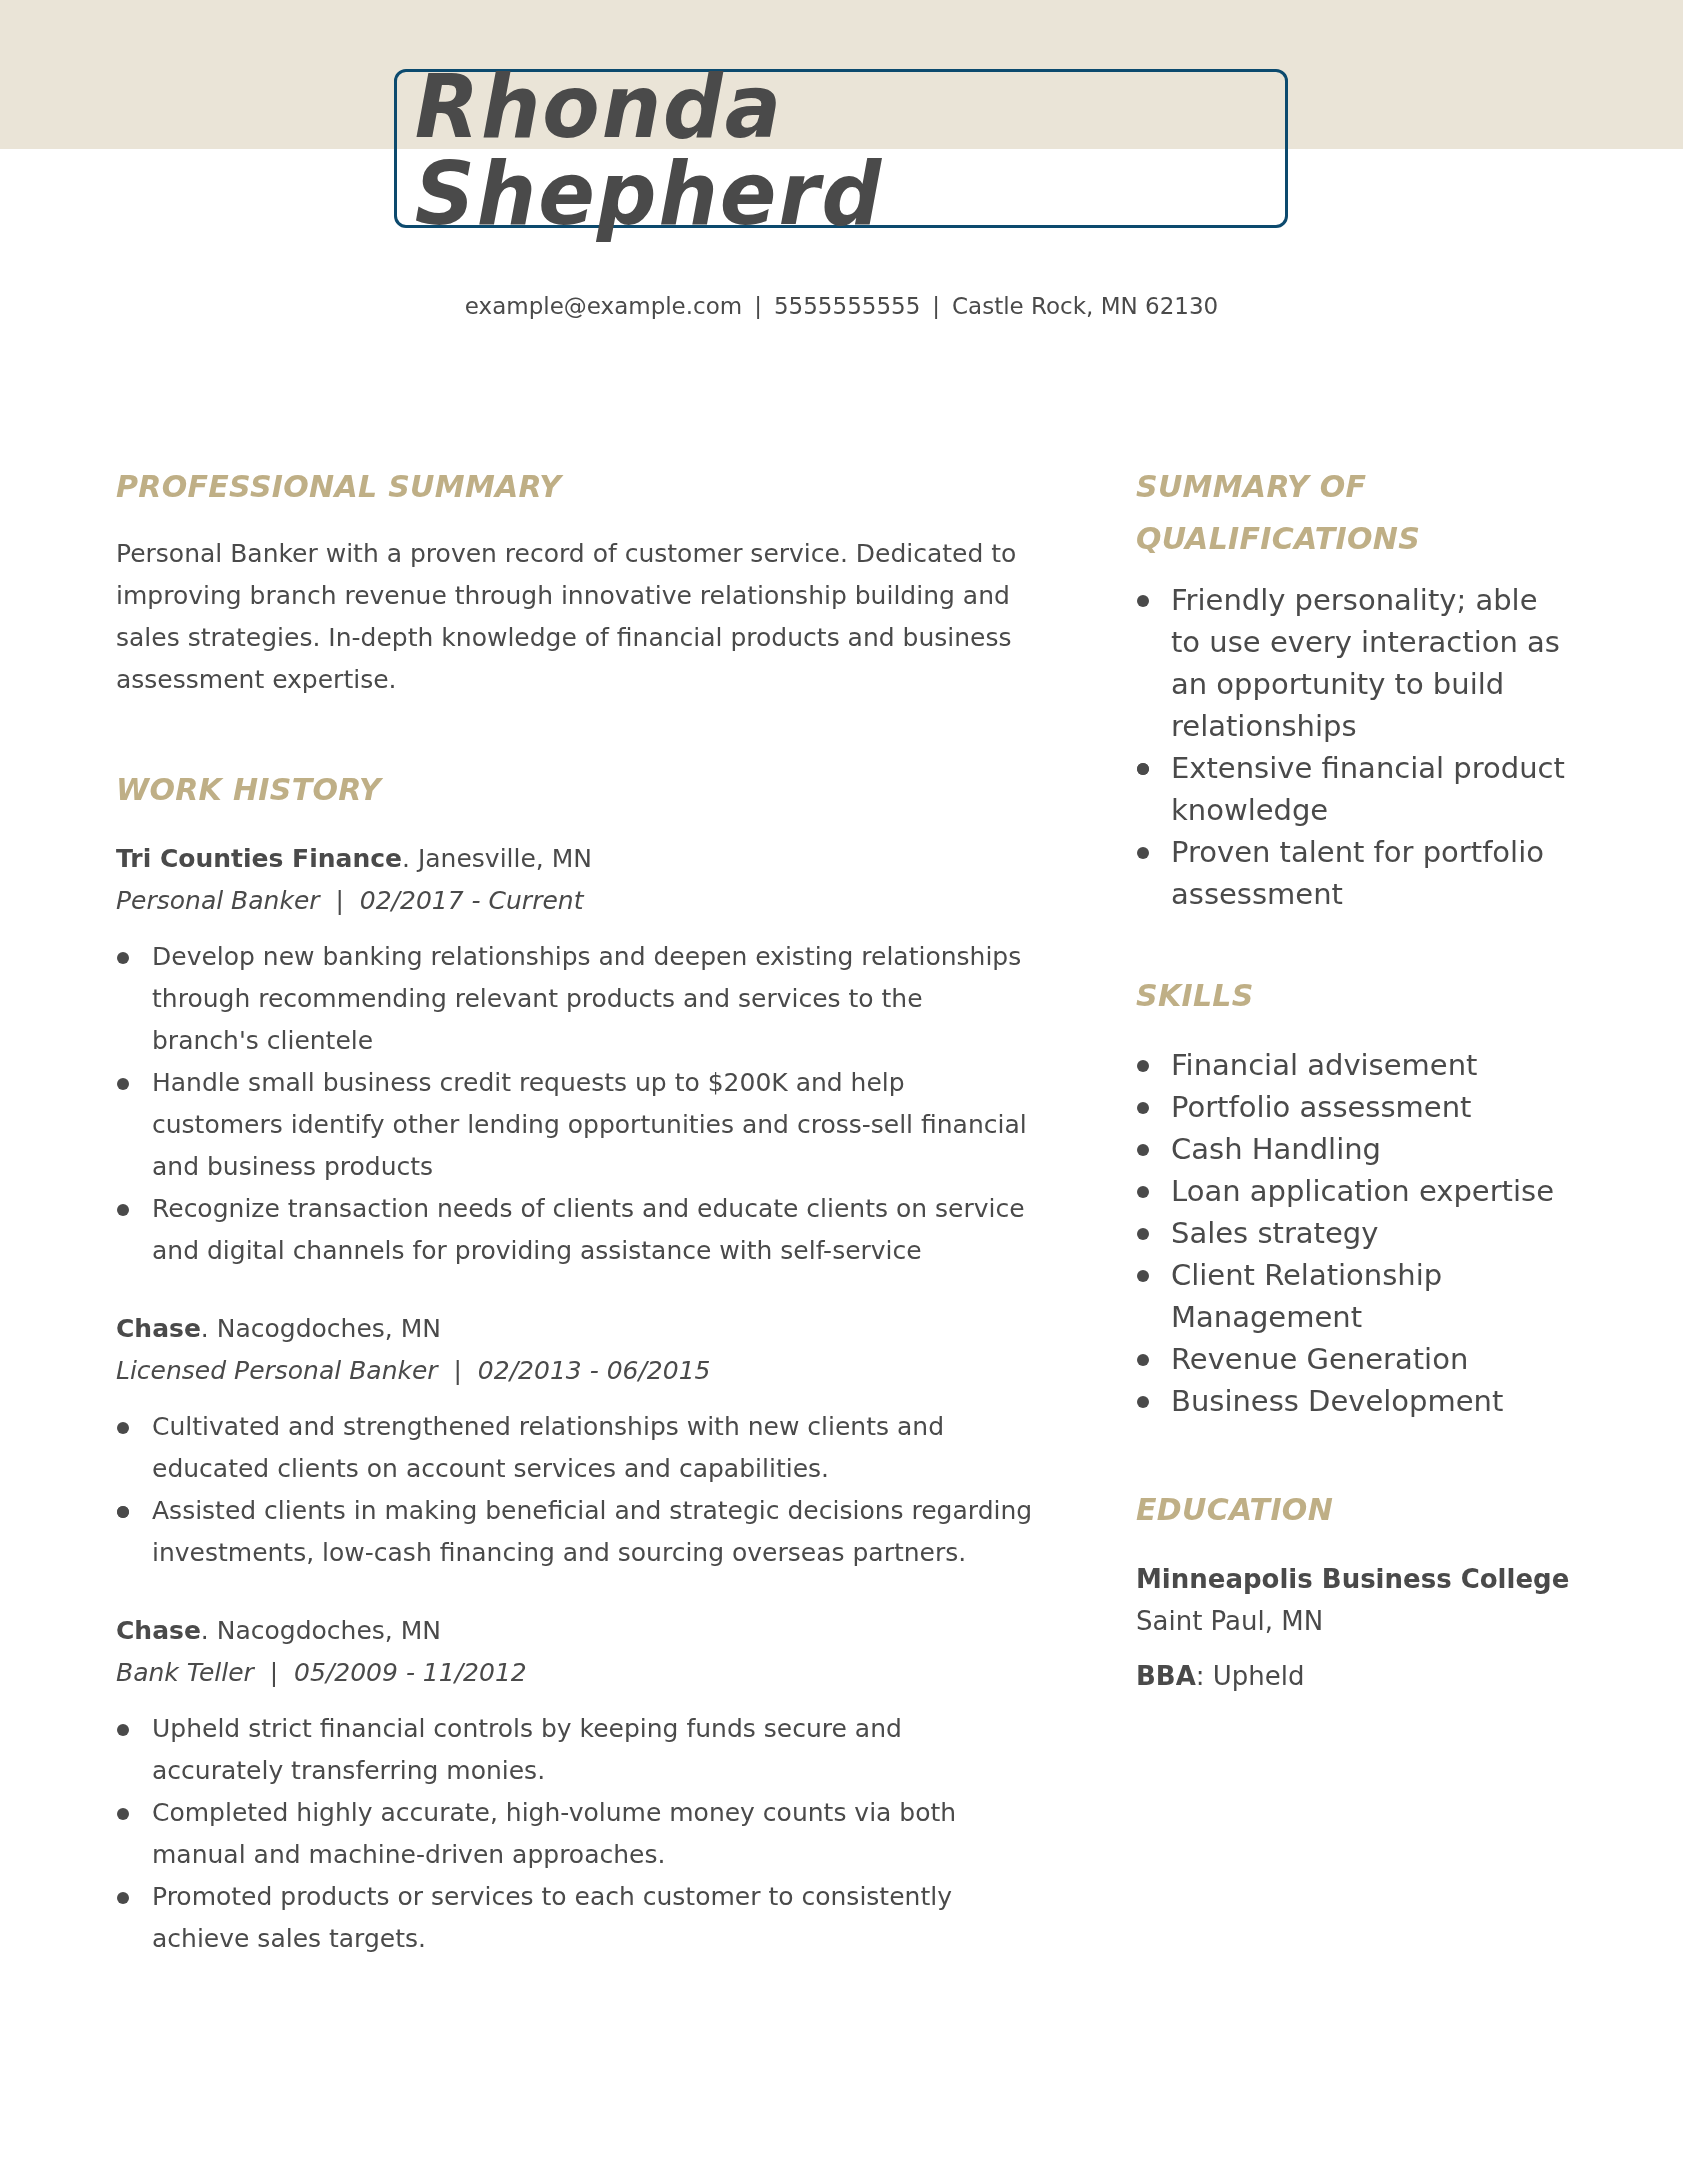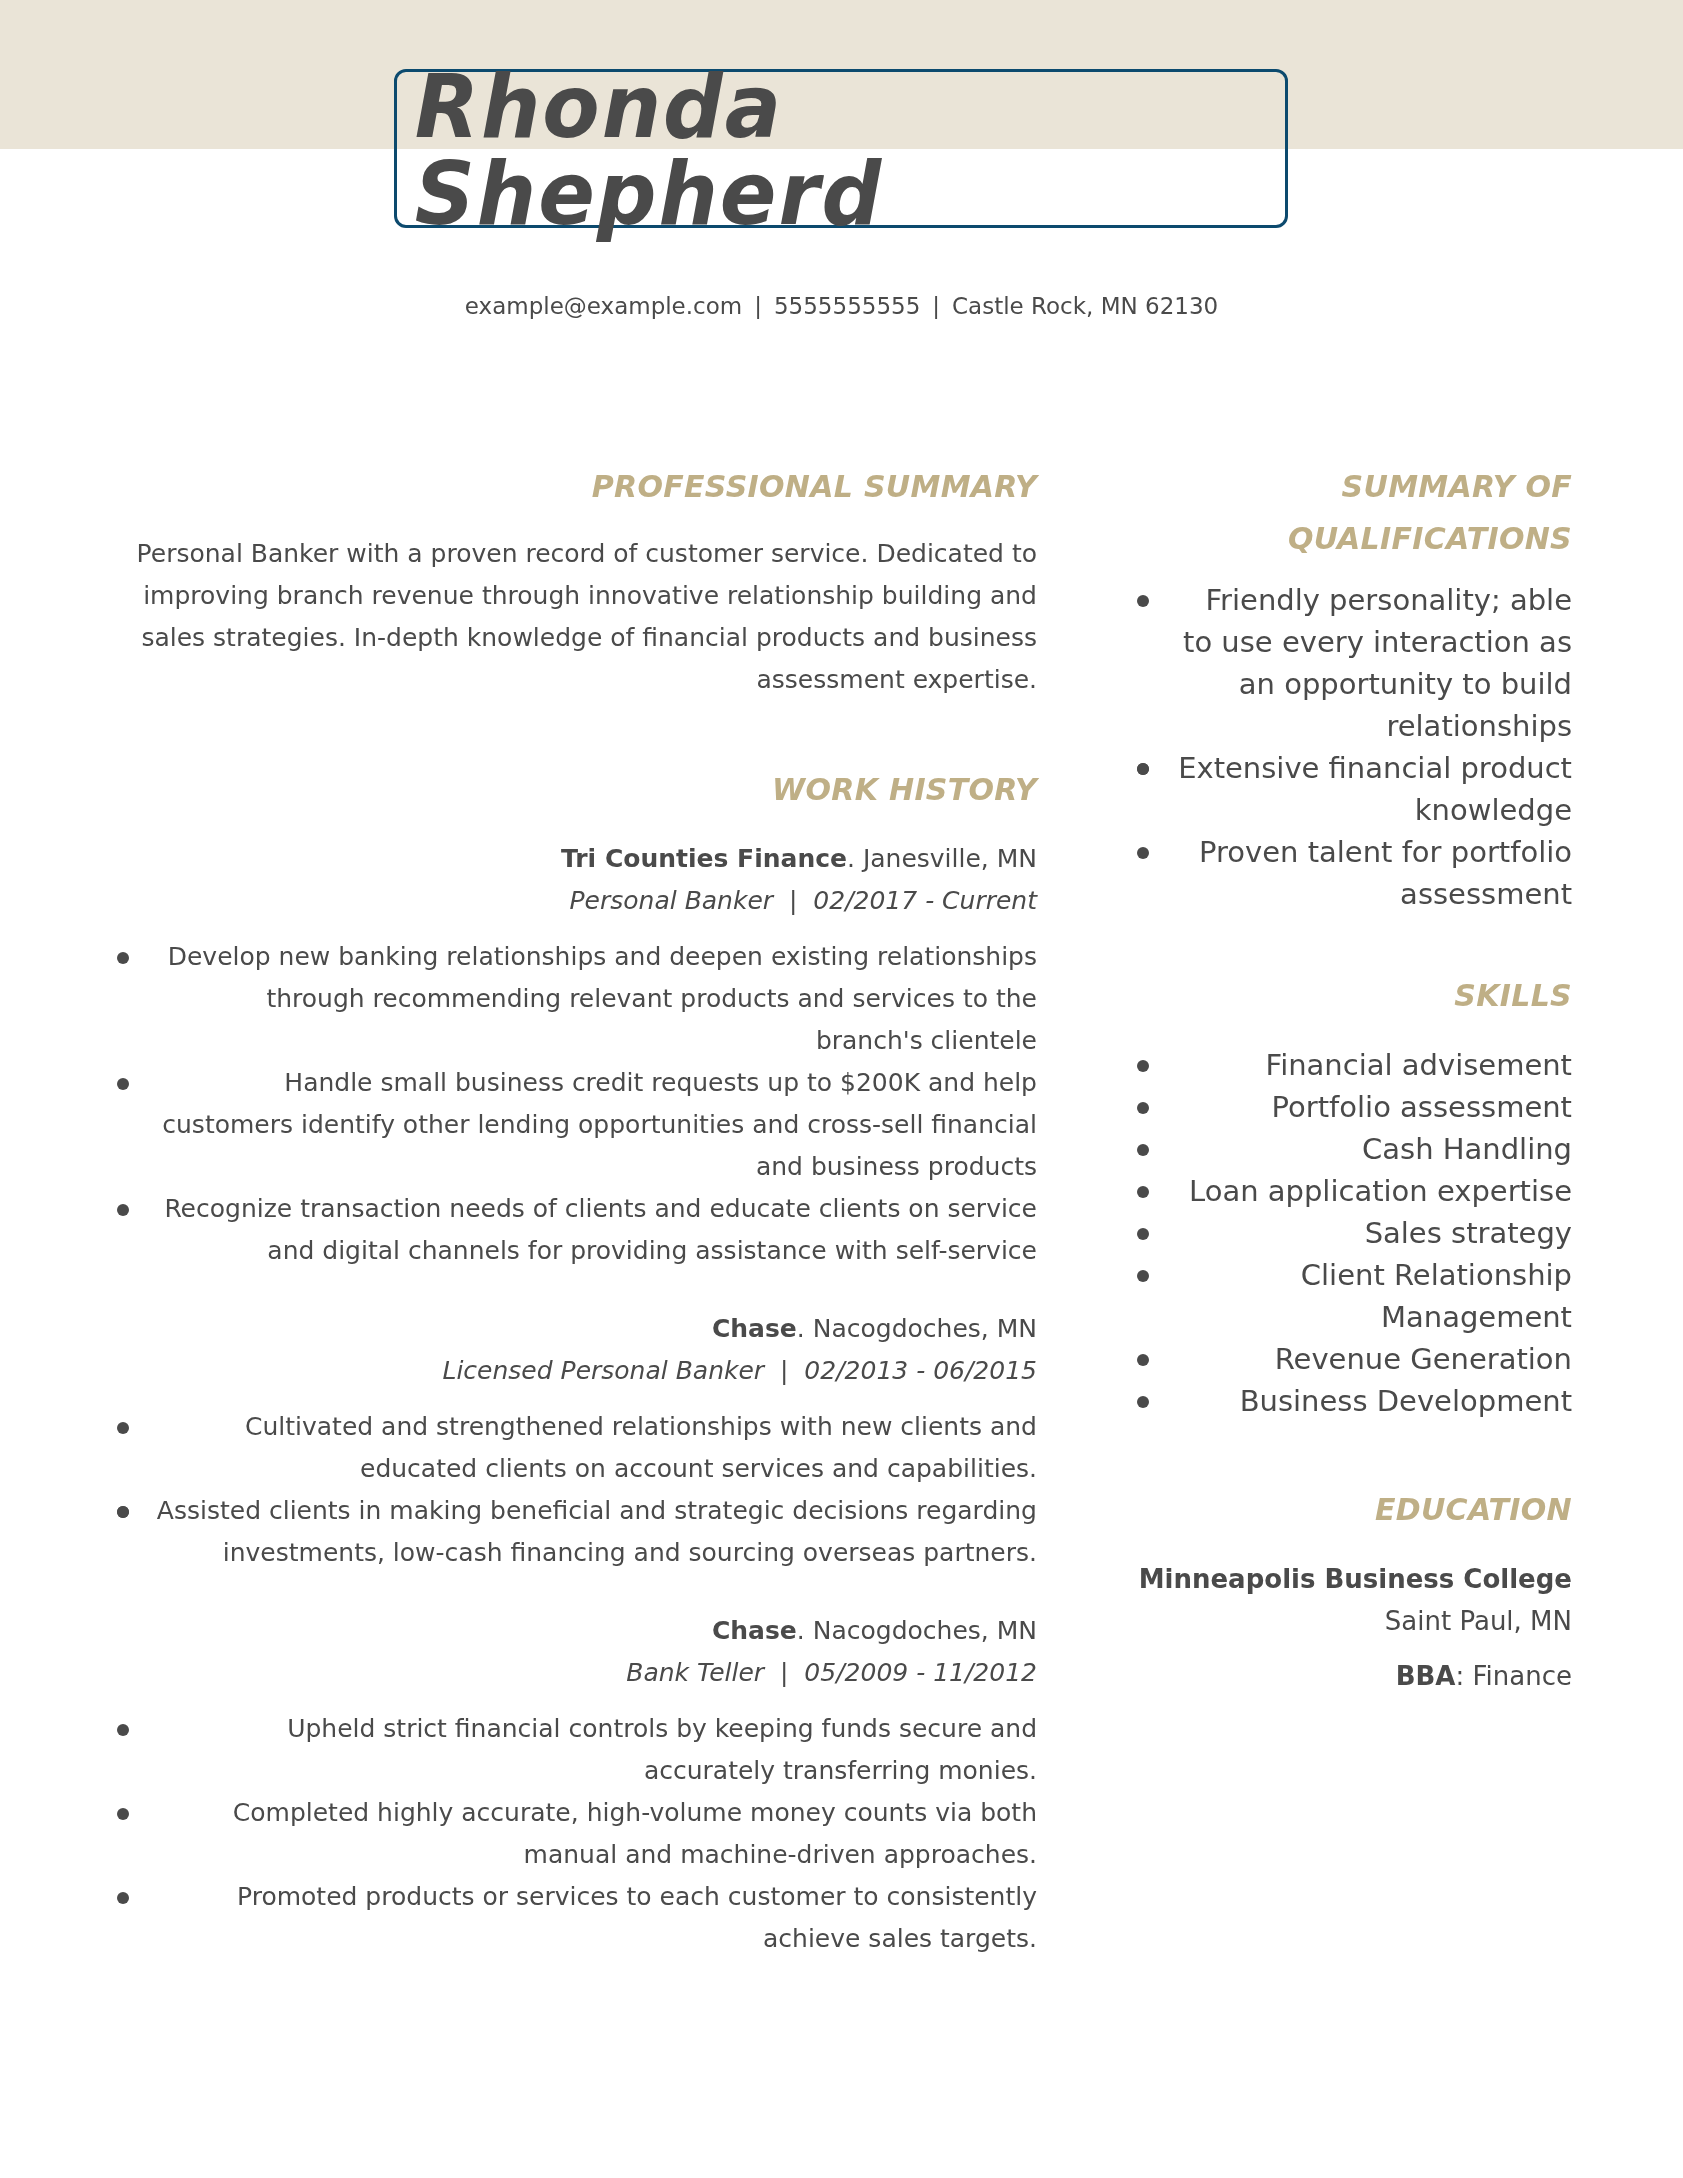--- a/index.html
+++ b/index.html
@@ -17,21 +17,21 @@
   .name {
     font-family: "DejaVu Sans", sans-serif; font-weight: bold; font-style: italic;
     font-size: 87px; color: #4a4a4a; letter-spacing: 2px; line-height: 1;
     transform: scaleX(0.96); margin-top: 4px;
   }
   .contact {
     position: absolute; left: 0; width: 1683px; top: 293px; text-align: center;
     font-size: 23px; color: #4a4a4a; white-space: pre;
   }
   .contact .sep { padding: 0 12px; }
-  .col { position: absolute; text-align: right; }
+  .col { position: absolute; }
   .left { left: 116px; top: 461px; width: 921px; }
   .right { left: 1136px; top: 461px; width: 436px; }
   .h {
     color: #BFAF86; font-weight: bold; font-style: italic; font-size: 30px;
     line-height: 52px; margin: 0; letter-spacing: 0.3px;
   }
   .p { font-size: 26px; line-height: 42px; margin: 0; }
   .left .p { font-size: 25px; }
   .summary { margin-top: 20px; }
   .section-gap { margin-top: 63px; }
@@ -129,16 +129,16 @@
         <li><span class="dot"></span><span>Client Relationship Management</span></li>
         <li><span class="dot"></span><span>Revenue Generation</span></li>
         <li><span class="dot"></span><span>Business Development</span></li>
       </ul>
   </section>
 
   <section class="edu-gap">
     <h2 class="h">EDUCATION</h2>
     <div class="edu-school">Minneapolis Business College</div>
     <div class="edu-loc">Saint Paul, MN</div>
-    <div class="edu-degree"><b>BBA</b><span>: </span><span>Finance</span></div>
+    <div class="edu-degree"><b>BBA</b><span>: </span><span>Upheld</span></div>
   </section>
 </div>
 
 
 </body></html>

